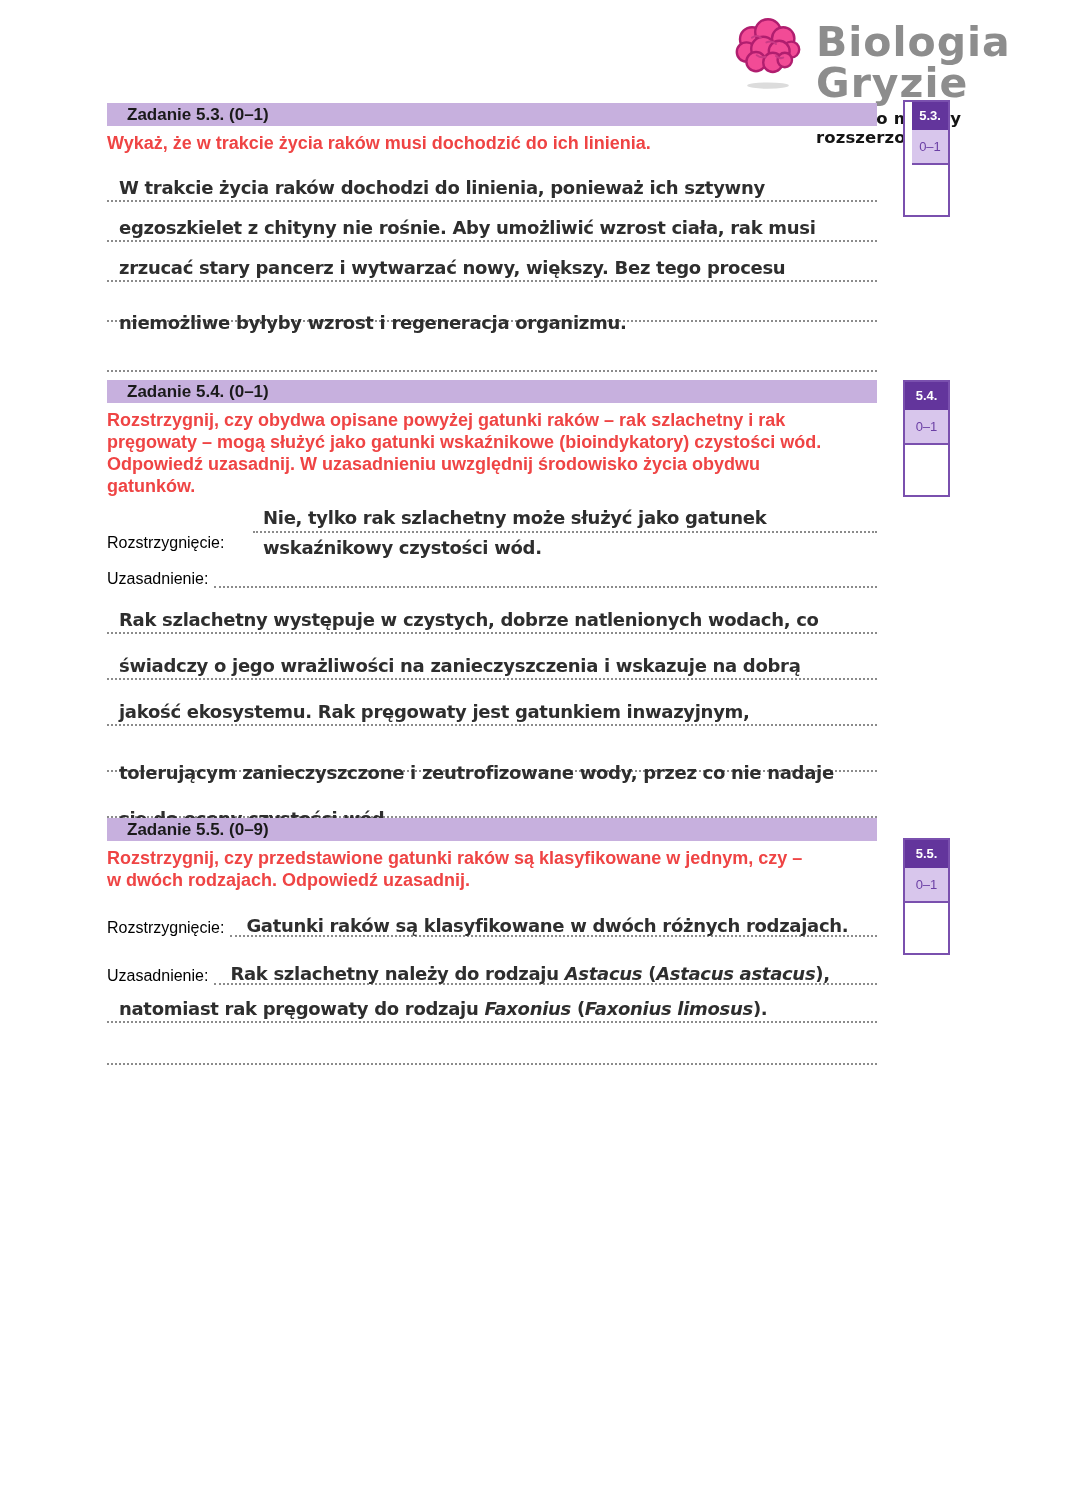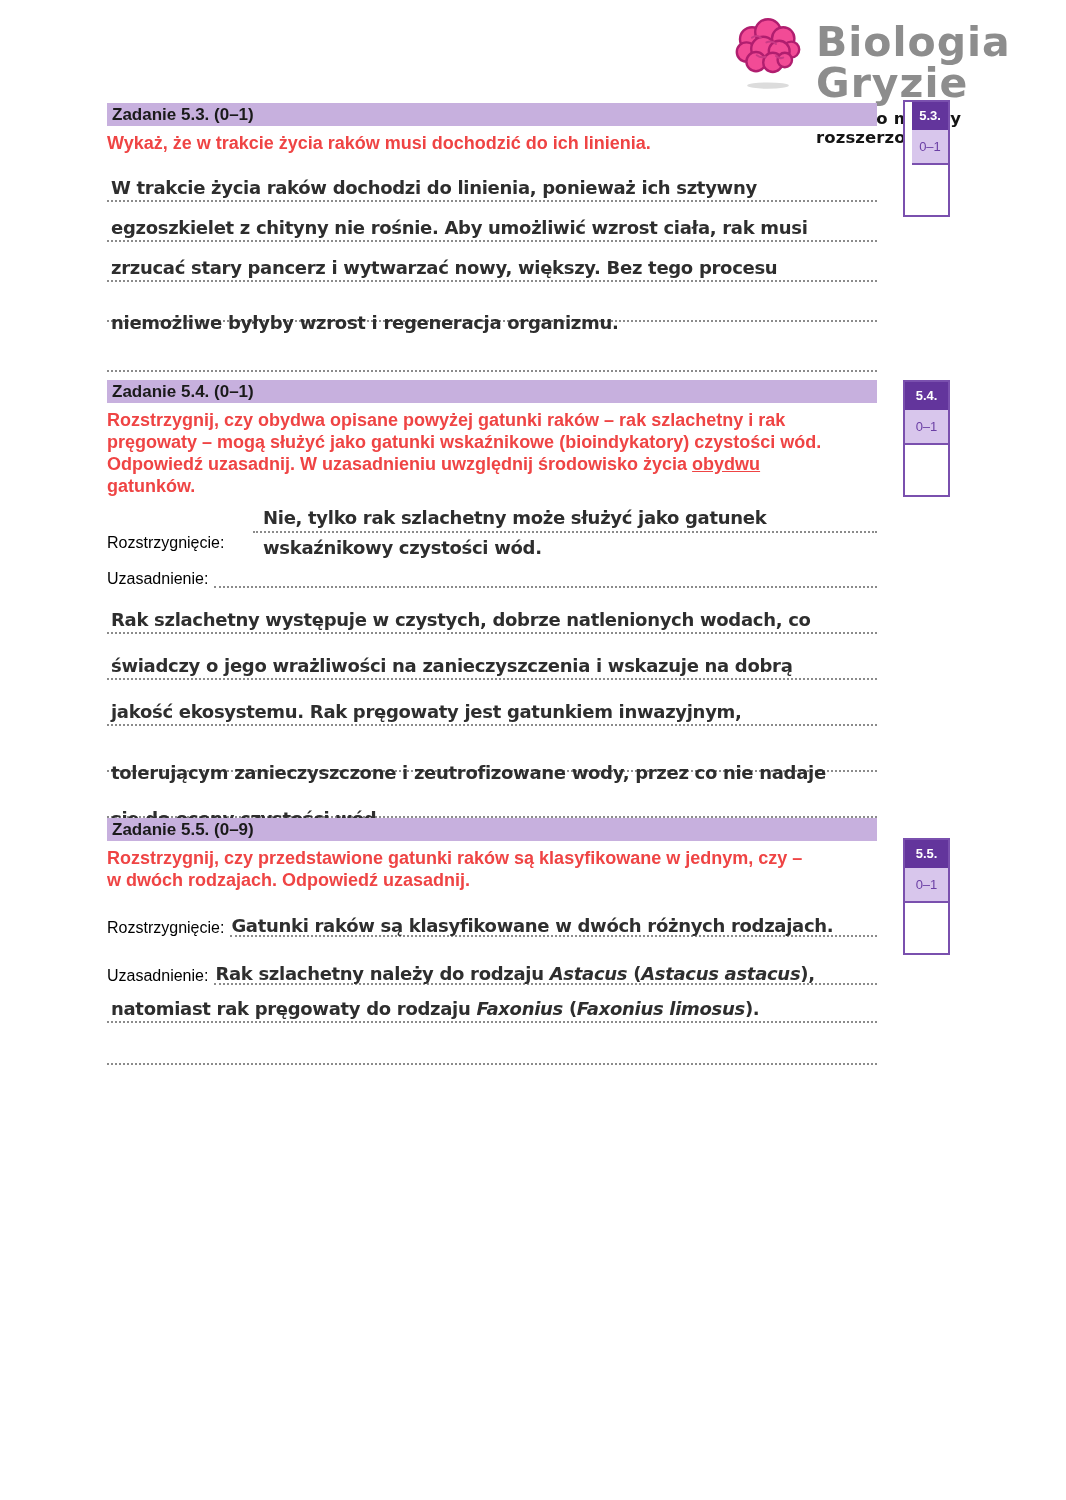--- a/index.html
+++ b/index.html
@@ -23,47 +23,47 @@
     font-family:"DejaVu Sans", sans-serif;letter-spacing:0.1px;
   }
 
   
   .task{position:absolute;left:107px;width:770px;}
   .task-53{top:103px;}
   .task-54{top:380px;}
   .task-55{top:818px;}
 
   .task-band{
-    background:#c7b0de;height:23px;line-height:23px;padding-left:5px;
+    background:#c7b0de;height:23px;line-height:23px;padding-left:20px;
     font-size:17px;font-weight:bold;color:#1a1a1a;
   }
   .task-question{margin-top:6px;font-size:18px;font-weight:bold;color:#ef4444;line-height:22px;}
   .q-line{white-space:nowrap;}
-  .u{text-decoration:underline;margin-top:34px;}
+  .u{margin-top:34px;}
 
   
   .hand{
     font-family:"DejaVu Sans", sans-serif;font-weight:bold;color:#2e2e2e;
     font-size:18px;letter-spacing:-0.3px;white-space:nowrap;
   }
   .answers{margin-top:8px;}
   .ansrow{position:relative;height:38px;border-bottom:2px dotted #8b8b8b;}
-  .ansrow > span{position:absolute;left:4px;bottom:2px;}
+  .ansrow > span{position:absolute;left:12px;bottom:2px;}
   .ansrow.strike > span{bottom:-13px;}
   .answers-54 .ansrow{height:44px;}
 
   
   .field-label{
     font-size:16px;color:#000000;white-space:nowrap;flex:0 0 auto;
   }
   .lbl-row{display:flex;align-items:flex-end;}
   .lbl-row .dotline{
     flex:1;border-bottom:2px dotted #8b8b8b;position:relative;height:30px;margin-left:6px;
   }
-  .lbl-row .dotline > span{position:absolute;left:1px;bottom:-1px;}
+  .lbl-row .dotline > span{position:absolute;left:16px;bottom:-1px;}
 
   
   .decision-54{display:flex;margin-top:10px;}
   .decision-54 .field-label{padding-top:27px;width:146px;}
   .decision-54 .tl{flex:1;}
   .decision-54 .tl1{border-bottom:2px dotted #8b8b8b;padding-bottom:3px;padding-left:10px;}
   .decision-54 .tl2{padding-left:10px;padding-top:4px;}
   .just-label-row{margin-top:6px;}
   .just-label-row .dotline{height:22px;}
 

